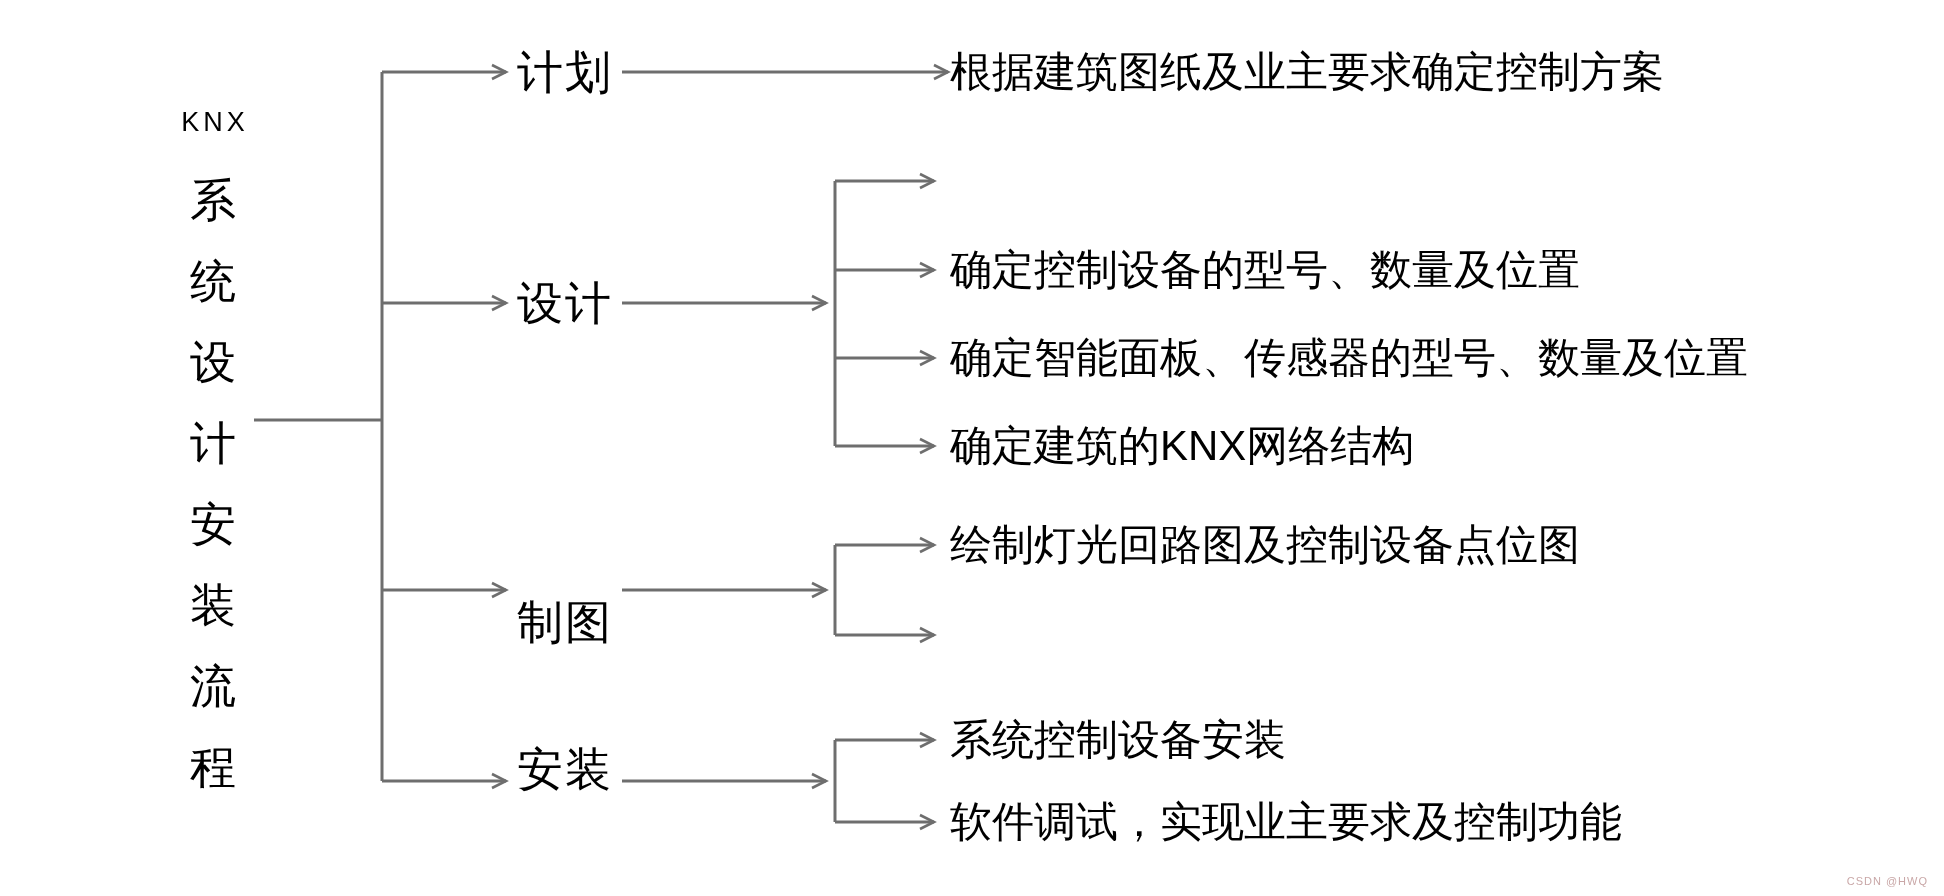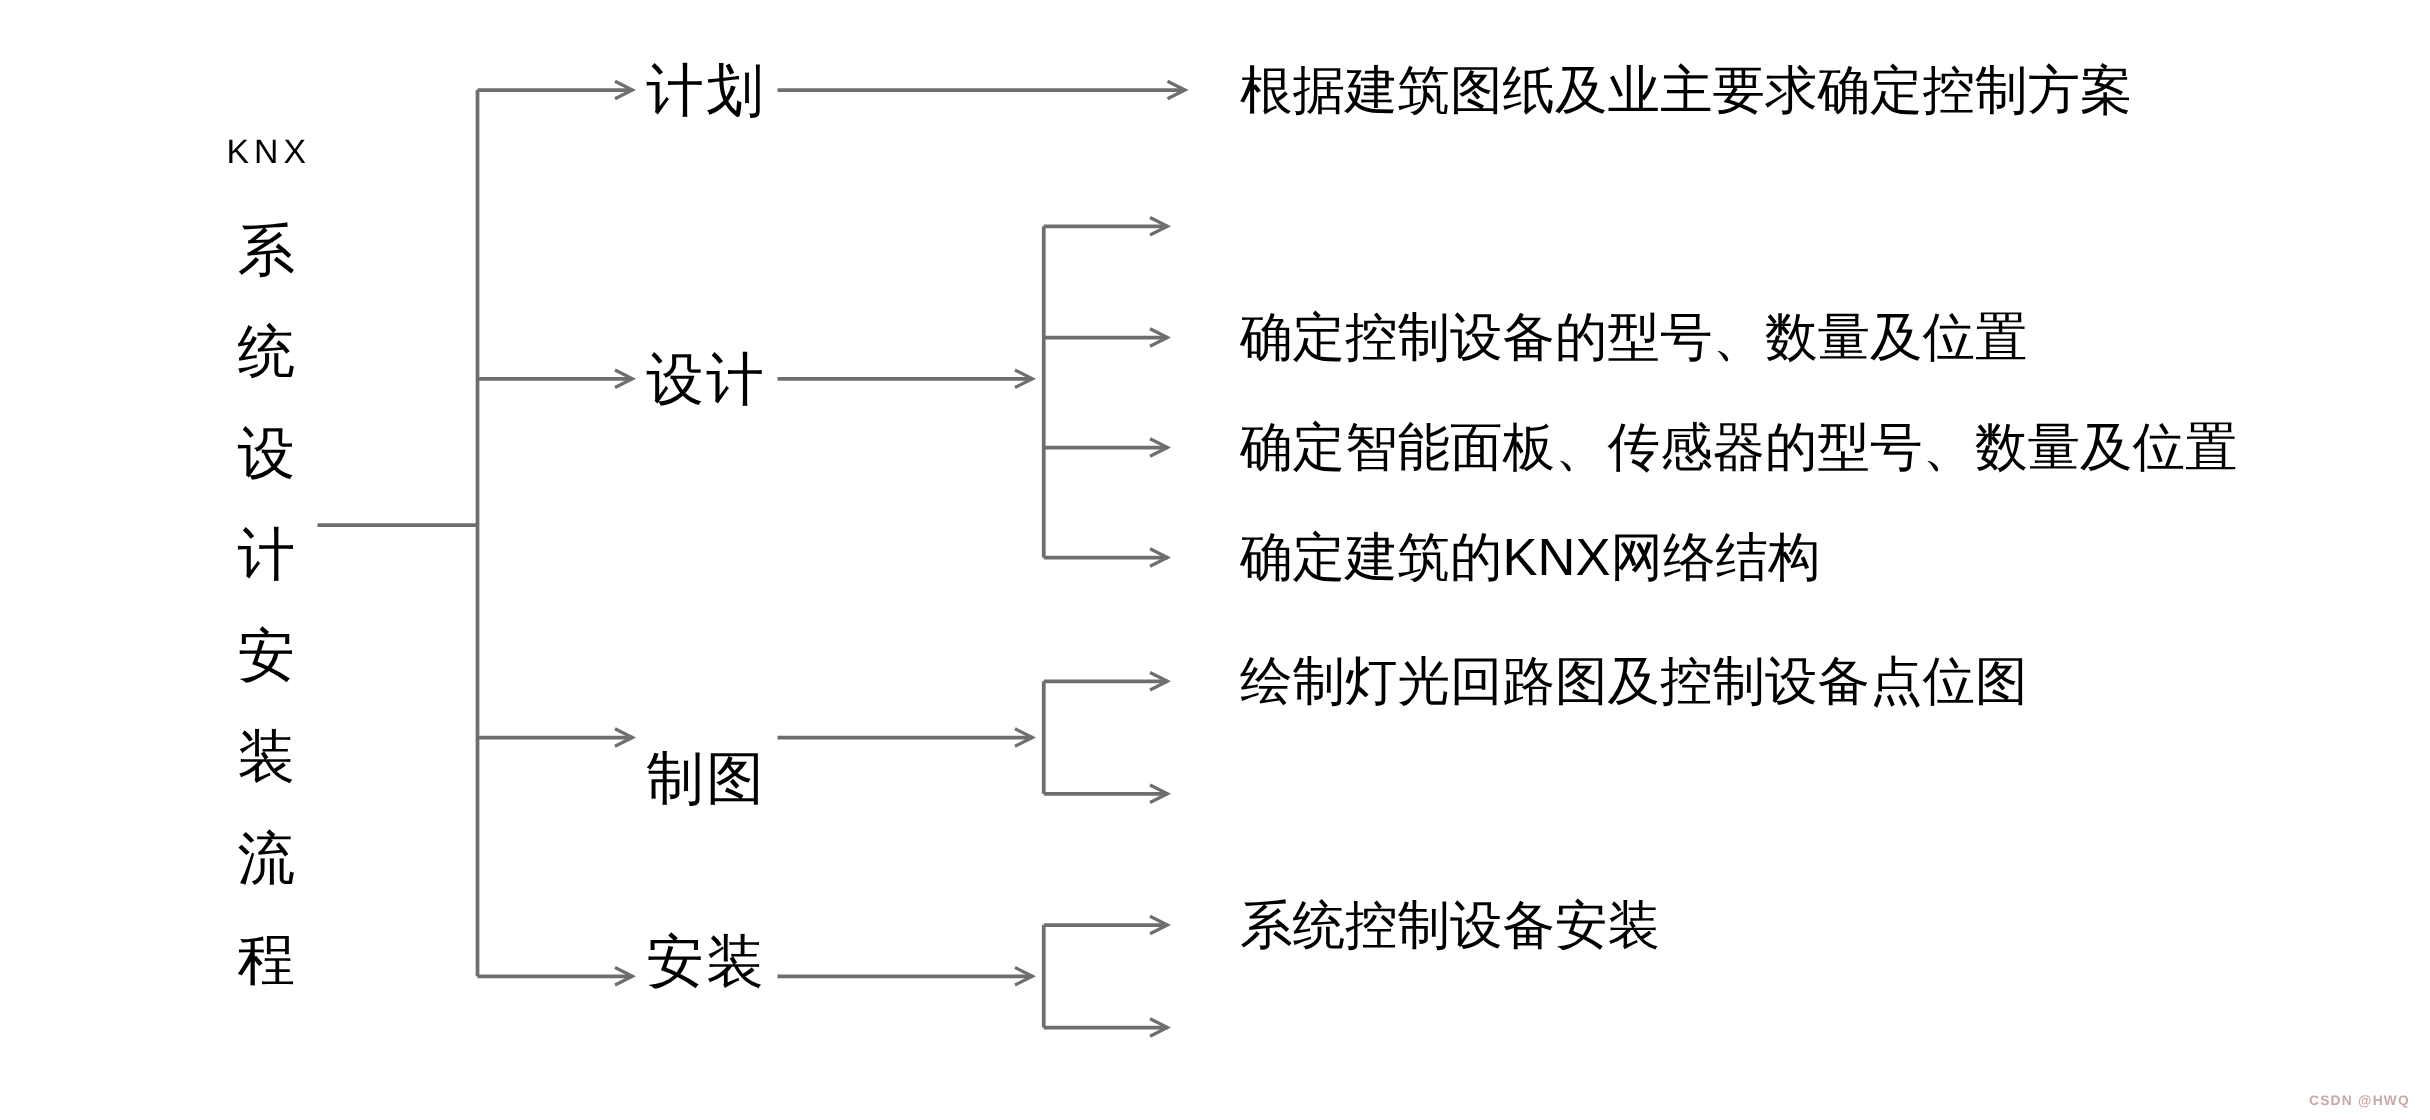--- a/index.html
+++ b/index.html
@@ -25,26 +25,26 @@
   }
   .root-char{
     left:213px;transform:translate(-50%,-50%);
     font-size:46px;
   }
   .branch-label{
     left:517px;transform:translateY(-50%);
     font-size:46px;letter-spacing:2px;
   }
   .leaf{
-    left:992px;transform:translateY(-50%);
+    left:950px;transform:translateY(-50%);
     font-size:42px;
   }
   .watermark{
     right:16px;top:876px;
-    font-size:11px;color:var(--wm-color);letter-spacing:1px;font-weight:bold;
+    font-size:11px;color:var(--wm-color);letter-spacing:1px;
   }
 </style>
 </head>
 <body>
 
 <div id="stage">
 
   <svg id="wires" viewBox="0 0 1944 896" fill="none" stroke="var(--line-color)" stroke-width="3">
     <defs>
       <marker id="arrow" viewBox="0 0 22 22" refX="19" refY="11" markerWidth="22" markerHeight="22" markerUnits="userSpaceOnUse" orient="auto">
@@ -103,15 +103,16 @@
   <div class="txt branch-label" style="top:303px">设计</div>
   <div class="txt branch-label" style="top:622px">制图</div>
   <div class="txt branch-label" style="top:769px">安装</div>
 
   <div class="txt leaf" style="top:72px">根据建筑图纸及业主要求确定控制方案</div>
   <div class="txt leaf" style="top:270px">确定控制设备的型号、数量及位置</div>
   <div class="txt leaf" style="top:358px">确定智能面板、传感器的型号、数量及位置</div>
   <div class="txt leaf" style="top:446px">确定建筑的KNX网络结构</div>
   <div class="txt leaf" style="top:545px">绘制灯光回路图及控制设备点位图</div>
   <div class="txt leaf" style="top:740px">系统控制设备安装</div>
+  <div class="txt leaf" style="top:822px">软件调试，实现业主要求及控制功能</div>
 
   <div class="txt watermark">CSDN @HWQ</div>
 </div>
 
 </body></html>

